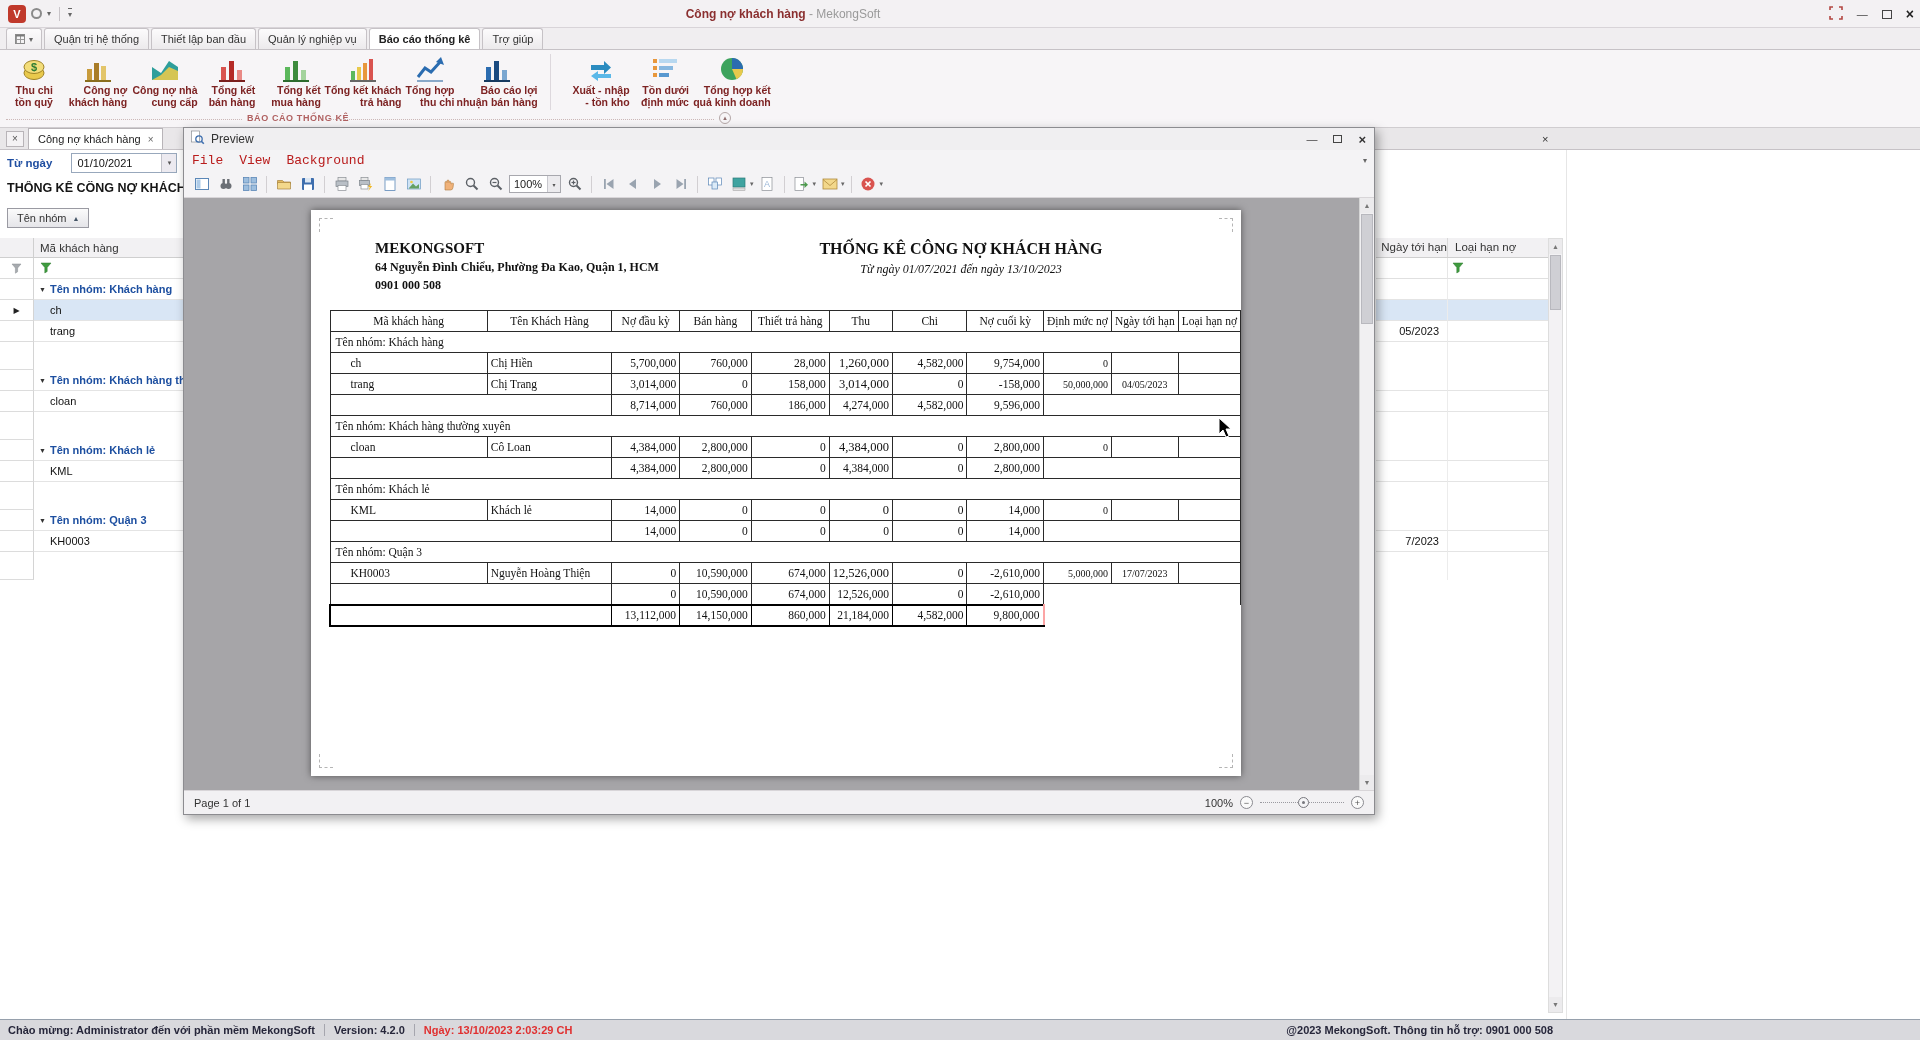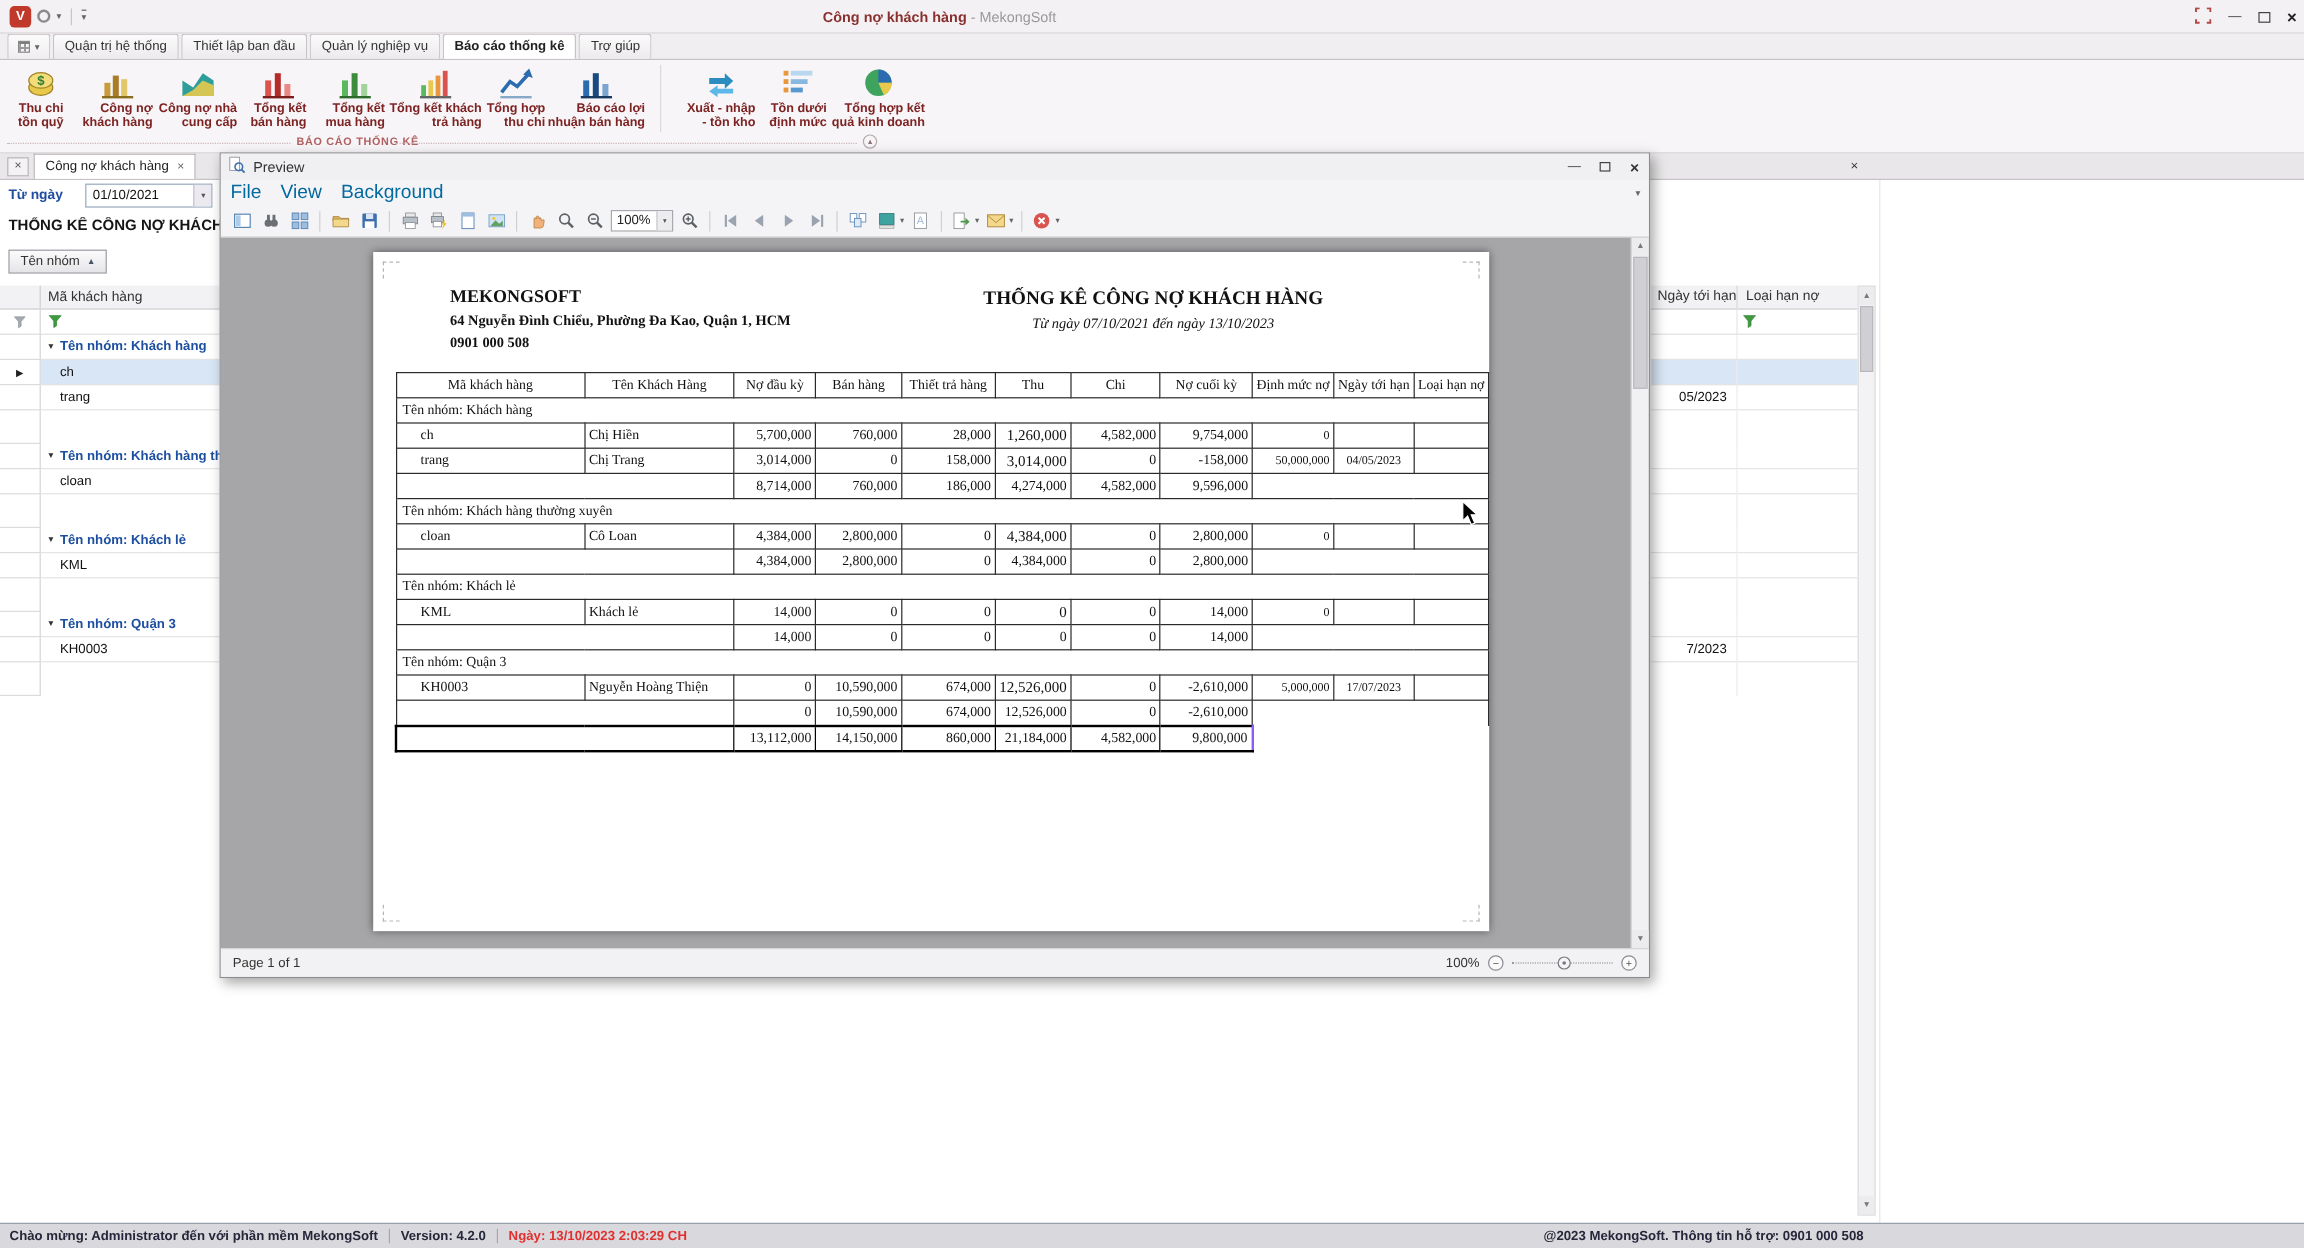--- a/index.html
+++ b/index.html
@@ -105,21 +105,21 @@
 
   
   .preview{position:absolute;left:183px;top:127px;width:1192px;height:688px;background:#f4f3f5;border:1px solid #8c8c90;box-shadow:3px 4px 10px rgba(0,0,0,.35);z-index:20;display:flex;flex-direction:column;}
   .pv-title{height:22px;display:flex;align-items:center;gap:6px;padding-left:6px;background:#f0eff1;position:relative;}
   .pv-title .t{font-size:12px;color:#333;}
   .pv-ctrls{position:absolute;right:8px;display:flex;gap:16px;align-items:center;}
   .pv-min{color:#444;font-size:11px;}
   .pv-max{width:9px;height:8px;border:1.5px solid #444;}
   .pv-x{color:#333;font-size:13px;font-weight:bold;}
   .pv-menu{height:21px;display:flex;align-items:center;background:#f4f3f5;position:relative;}
-  .pv-menu .mi{padding:0 8px;font-size:16px;color:#0369a1;}
+  .pv-menu .mi{padding:0 8px;font-size:13px;color:#b91c1c;font-family:Liberation Mono, monospace;}
   .pv-menu .mcaret{position:absolute;right:7px;font-size:8px;color:#666;}
   .pv-toolbar{height:27px;display:flex;align-items:center;gap:3px;padding-left:7px;background:#f4f3f5;border-bottom:1px solid #d8d5d8;}
   .ti{width:21px;height:21px;display:flex;align-items:center;justify-content:center;}
   .tsep{width:1px;height:17px;background:#d2cfd2;margin:0 3px;}
   .tcaret{font-size:7px;color:#666;margin-left:-2px;}
   .zoombox{width:52px;height:18px;border:1px solid #a8a8ae;background:#fff;display:flex;align-items:center;}
   .zoombox .zv{flex:1;font-size:11px;padding-left:4px;color:#222;}
   .zoombox .zb{width:13px;height:100%;background:#ecebee;border-left:1px solid #c8c8ce;display:flex;align-items:center;justify-content:center;font-size:6px;color:#555;}
   .pv-doc{flex:1;background:#a6a5a8;position:relative;overflow:hidden;}
   .pv-scroll{position:absolute;right:0;top:0;bottom:0;width:15px;background:#f1f0f2;border-left:1px solid #d5d5d5;}
@@ -152,21 +152,21 @@
   #rpt .code{padding-left:20px;}
   #rpt .num{text-align:right;}
   #rpt .thu{font-size:12.5px;}
   #rpt .sm{font-size:10px;}
   #rpt .ctr{text-align:center;}
   #rpt .sp-l{border:none;border-left:1px solid #2a2a2a;}
   #rpt .sp-r{border:none;border-right:1px solid #2a2a2a;}
   #rpt tr.grand td{border:none;}
   #rpt tr.grand .g-l{border-top:2px solid #000;border-bottom:2px solid #000;border-left:2px solid #000;}
   #rpt tr.grand .g-n{border:1px solid #000;border-top:2px solid #000;border-bottom:2px solid #000;text-align:right;margin-top:48px;}
-  #rpt tr.grand .g-last{border-right:2px solid #8b5cf6;}
+  #rpt tr.grand .g-last{border-right:2px solid #fca5a5;}
   #rpt tr.grand .g-r{border:none;}
 
   
   .statusbar{position:absolute;left:0;bottom:0;width:1920px;height:21px;background:#d9d9dd;border-top:1px solid #96a0ac;display:flex;align-items:center;gap:9px;padding-left:8px;font-size:11px;font-weight:bold;color:#26263a;}
   .sb-sep{width:1px;height:12px;background:#a6a6ae;}
   .sb-date{color:#e03030;}
   .sb-right{position:absolute;right:367px;}
 
   .cursor{position:absolute;left:1218px;top:417px;z-index:50;}
   .funnel-green path{fill:#3f9b3f;stroke:#2d7a2d;stroke-width:.5;}
@@ -723,21 +723,21 @@
       <span class="mark tr"></span>
       <span class="mark bl"></span>
       <span class="mark br"></span>
       <div class="rp-company">
         <div class="nm">MEKONGSOFT</div>
         <div class="ad">64 Nguyễn Đình Chiểu, Phường Đa Kao, Quận 1, HCM</div>
         <div class="ph">0901 000 508</div>
       </div>
       <div class="rp-titleblock">
         <div class="t">THỐNG KÊ CÔNG NỢ KHÁCH HÀNG</div>
-        <div class="s">Từ ngày 07/10/2021 đến ngày 13/10/2023</div>
+        <div class="s">Từ ngày 01/07/2021 đến ngày 13/10/2023</div>
       </div>
       <table id="rpt">
           <colgroup>
             <col style="width: 159px;">
             <col style="width: 125px;">
             <col style="width: 68px;">
             <col style="width: 72px;">
             <col style="width: 78px;">
             <col style="width: 58px;">
             <col style="width: 75px;">

